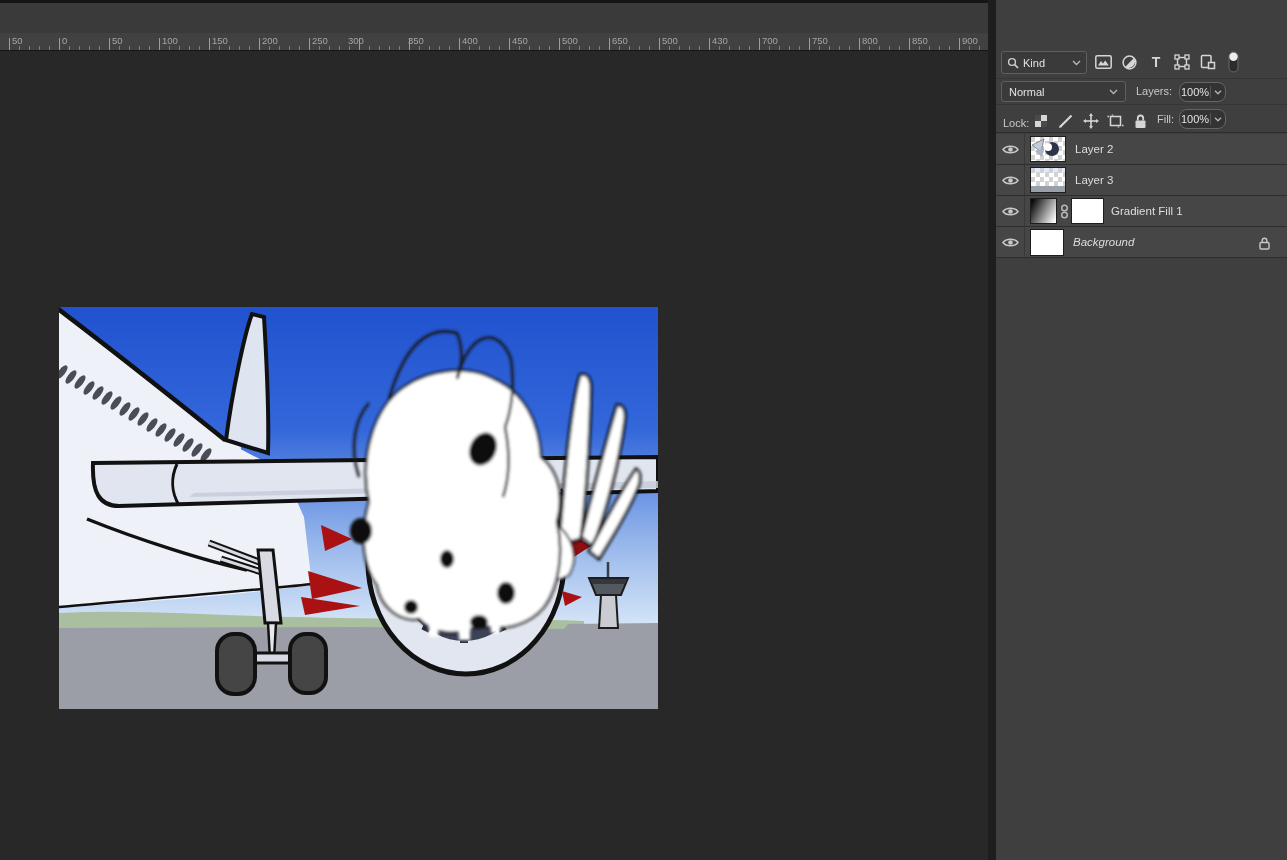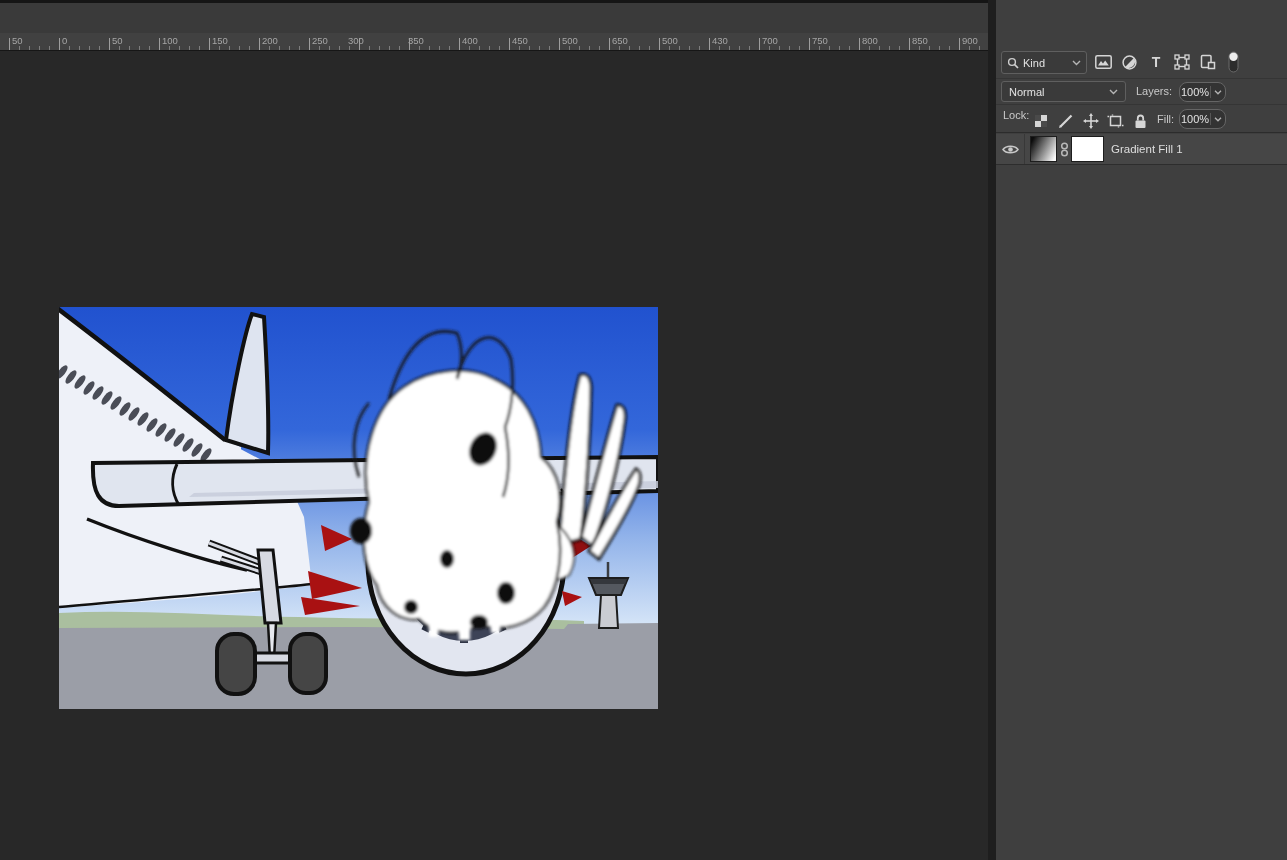--- a/index.html
+++ b/index.html
@@ -309,21 +309,21 @@
           <div class="pct-val">100%</div>
           <div class="pct-chev">
               <svg width="8" height="5" viewBox="0 0 8 5">
                 <path d="M1,0.8 L4,3.8 L7,0.8" stroke="#b5b5b5" stroke-width="1.3" fill="none"></path>
               </svg>
             </div>
         </div>
       </div>
 
       <div class="crow lockrow">
-        <span class="lbl" style="left:7px;top:4px">Lock:</span>
+        <span class="lbl" style="left:7px;top:12px">Lock:</span>
         <div class="lock-icons" style="top:5px">
           <div class="icon-btn">
             <svg width="14" height="14" viewBox="0 0 14 14">
                 <rect x="1" y="1" width="12" height="12" fill="#d6d6d6"></rect>
                 <rect x="1" y="1" width="6" height="6" fill="#4a4a4a"></rect>
                 <rect x="7" y="7" width="6" height="6" fill="#4a4a4a"></rect>
               </svg>
           </div>
           <div class="icon-btn">
             <svg width="15" height="15" viewBox="0 0 15 15">
@@ -365,36 +365,82 @@
                 <path d="M1,0.8 L4,3.8 L7,0.8" stroke="#b5b5b5" stroke-width="1.3" fill="none"></path>
               </svg>
             </div>
         </div>
       </div>
     </div>
 
     <div class="layers-list">
 
 
-
-
       <div class="lrow">
         <div class="eye-cell">
           <svg width="17" height="11" viewBox="0 0 17 11">
             <path d="M1,5.5 C4,1.2 13,1.2 16,5.5 C13,9.8 4,9.8 1,5.5 Z" fill="none" stroke="#c8c8c8" stroke-width="1.5"></path>
             <circle cx="8.5" cy="5.5" r="2.3" fill="#c8c8c8"></circle>
           </svg>
         </div>
+        <div class="thumb checker">
+          <svg width="34" height="24" viewBox="0 0 34 24">
+              <polygon points="1,8 13,2 10,15" fill="#c3cbdd" stroke="#555" stroke-width="0.6"></polygon>
+              <polygon points="4,14 14,10 11,20" fill="#aab3c8"></polygon>
+              <circle cx="21" cy="12" r="7" fill="#2e3448"></circle>
+              <circle cx="17" cy="10" r="4" fill="#fdfdfd"></circle>
+            </svg>
+        </div>
+        <span class="lname">Layer 2</span>
+      </div>
+
+      <div class="lrow">
+        <div class="eye-cell">
+          <svg width="17" height="11" viewBox="0 0 17 11">
+            <path d="M1,5.5 C4,1.2 13,1.2 16,5.5 C13,9.8 4,9.8 1,5.5 Z" fill="none" stroke="#c8c8c8" stroke-width="1.5"></path>
+            <circle cx="8.5" cy="5.5" r="2.3" fill="#c8c8c8"></circle>
+          </svg>
+        </div>
+        <div class="thumb checker">
+          <div class="sky-band"></div>
+            <div class="ground-band"></div>
+        </div>
+        <span class="lname">Layer 3</span>
+      </div>
+
+      <div class="lrow">
+        <div class="eye-cell">
+          <svg width="17" height="11" viewBox="0 0 17 11">
+            <path d="M1,5.5 C4,1.2 13,1.2 16,5.5 C13,9.8 4,9.8 1,5.5 Z" fill="none" stroke="#c8c8c8" stroke-width="1.5"></path>
+            <circle cx="8.5" cy="5.5" r="2.3" fill="#c8c8c8"></circle>
+          </svg>
+        </div>
         <div class="thumb-grad"></div>
         <div class="link-wrap">
           <svg width="9" height="15" viewBox="0 0 9 15">
             <circle cx="4.5" cy="4" r="2.8" fill="none" stroke="#b8b8b8" stroke-width="1.5"></circle>
             <circle cx="4.5" cy="11" r="2.8" fill="none" stroke="#b8b8b8" stroke-width="1.5"></circle>
           </svg>
         </div>
         <div class="thumb-mask"></div>
         <span class="lname" style="margin-left:7px">Gradient Fill 1</span>
       </div>
 
+      <div class="lrow">
+        <div class="eye-cell">
+          <svg width="17" height="11" viewBox="0 0 17 11">
+            <path d="M1,5.5 C4,1.2 13,1.2 16,5.5 C13,9.8 4,9.8 1,5.5 Z" fill="none" stroke="#c8c8c8" stroke-width="1.5"></path>
+            <circle cx="8.5" cy="5.5" r="2.3" fill="#c8c8c8"></circle>
+          </svg>
+        </div>
+        <div class="thumb-white"></div>
+        <span class="lname italic">Background</span>
+        <div class="row-lock">
+          <svg width="11" height="13" viewBox="0 0 11 13">
+              <rect x="1" y="5.5" width="9" height="6.5" rx="1" fill="none" stroke="#c8c8c8" stroke-width="1.4"></rect>
+              <path d="M3.2,5.5 V3.6 a2.3,2.3 0 0 1 4.6,0 V5.5" fill="none" stroke="#c8c8c8" stroke-width="1.4"></path>
+            </svg>
+        </div>
+      </div>
 
     </div>
   </div>
 </div>
 
 </body></html>

